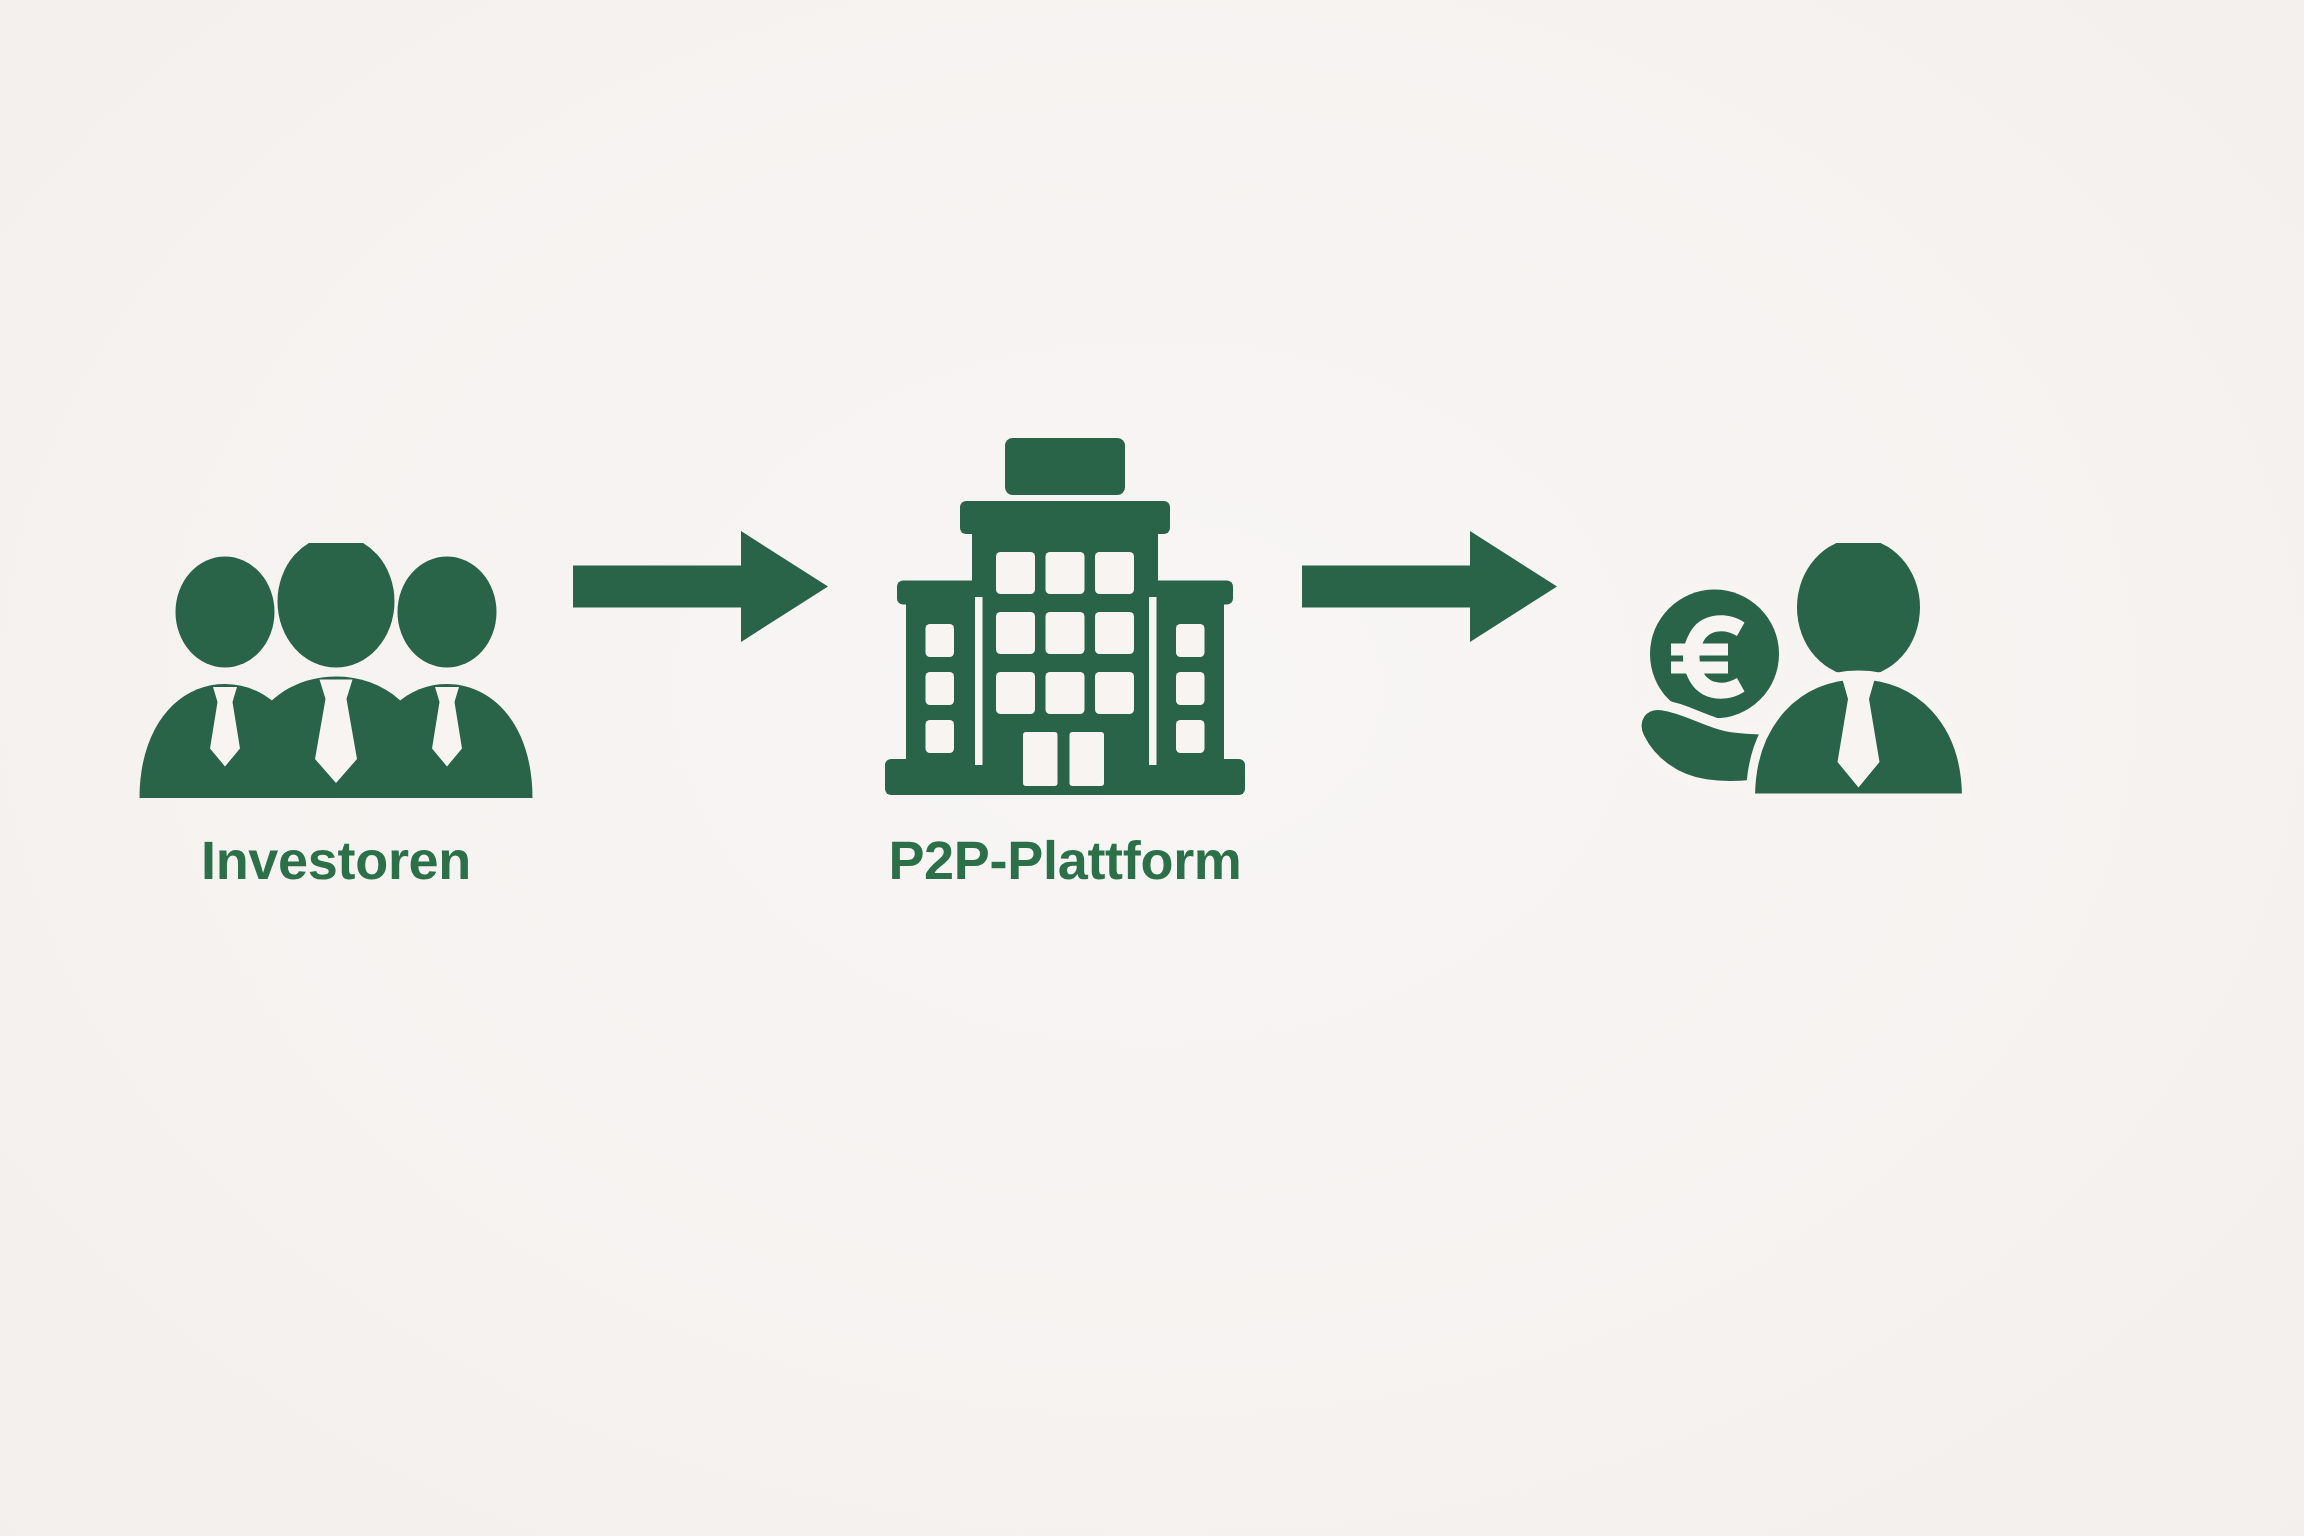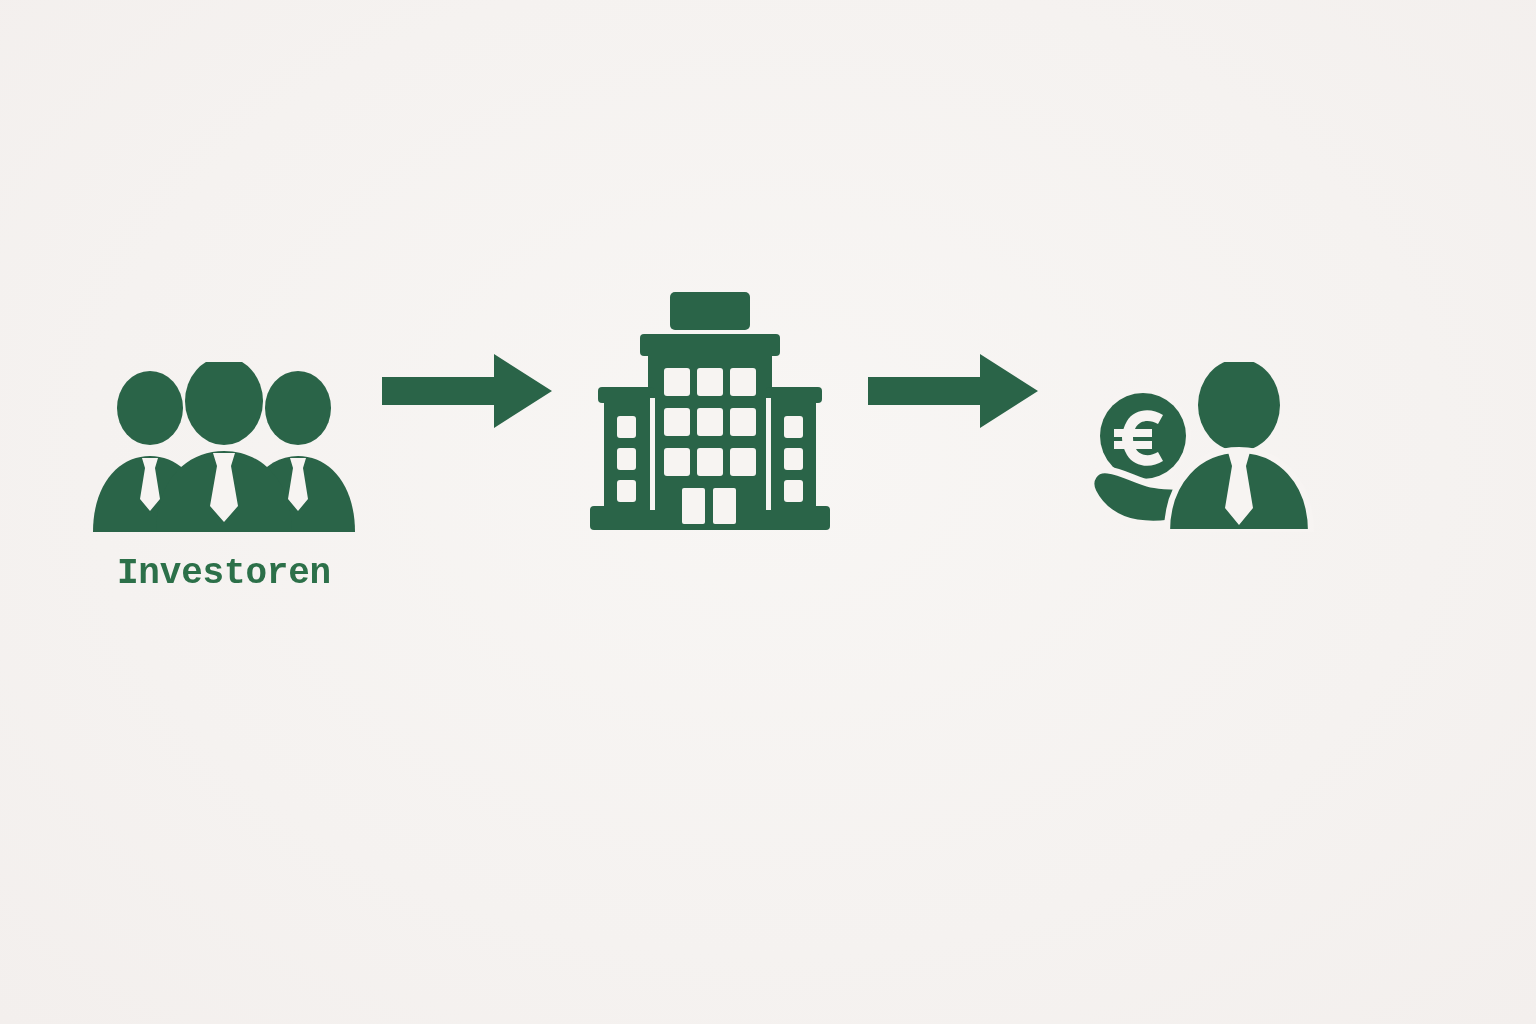--- a/index.html
+++ b/index.html
@@ -32,21 +32,20 @@
 
   .flow {
     position: absolute;
     left: 0;
     top: 282px;
     width: 1420px;
     height: 340px;
     display: flex;
     align-items: flex-start;
     justify-content: center;
-    font-family: Liberation Mono, monospace;
   }
 
   .node {
     position: relative;
     display: flex;
     flex-direction: column;
     align-items: center;
     width: 300px;
   }
 
@@ -173,20 +172,21 @@
 
             <rect x="198" y="124" width="19" height="22" rx="3"></rect>
             <rect x="198" y="156" width="19" height="22" rx="3"></rect>
             <rect x="198" y="188" width="19" height="22" rx="3"></rect>
 
             <rect x="64" y="106" width="5" height="112"></rect>
             <rect x="180" y="106" width="5" height="112"></rect>
           </g>
         </svg>
       </div>
+      <div class="node-label">P2P-Plattform</div>
     </div>
 
     <div class="connector">
       <svg width="170" height="80" viewBox="0 0 170 80" aria-hidden="true">
         <g>
           <path d="M0 26 L112 26 L112 3 L170 40 L112 77 L112 54 L0 54 Z" fill="#2a6448"></path>
         </g>
       </svg>
     </div>
 

